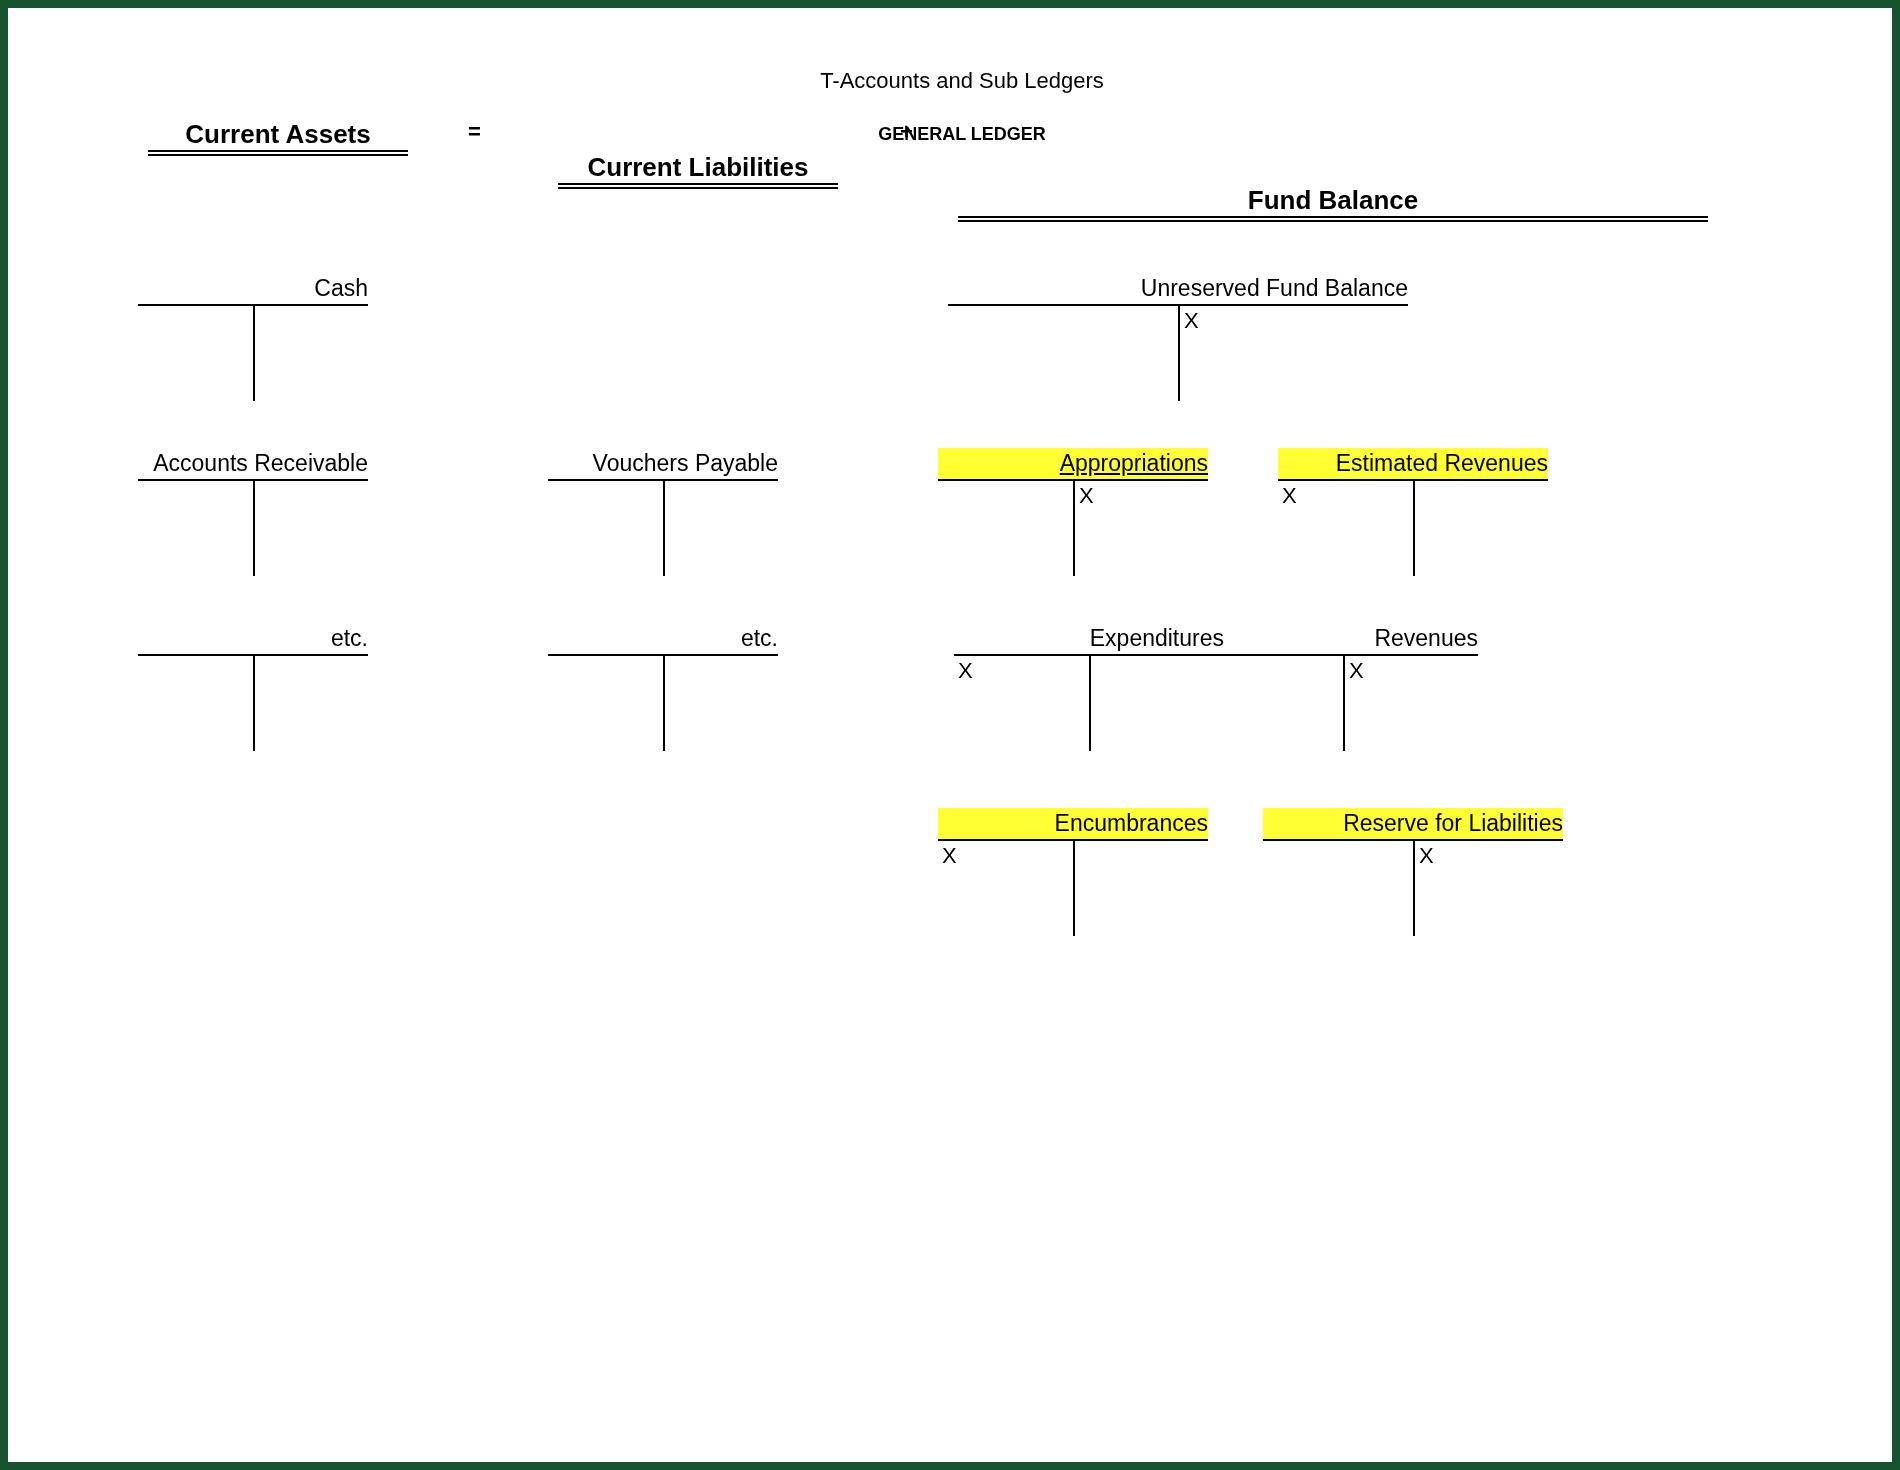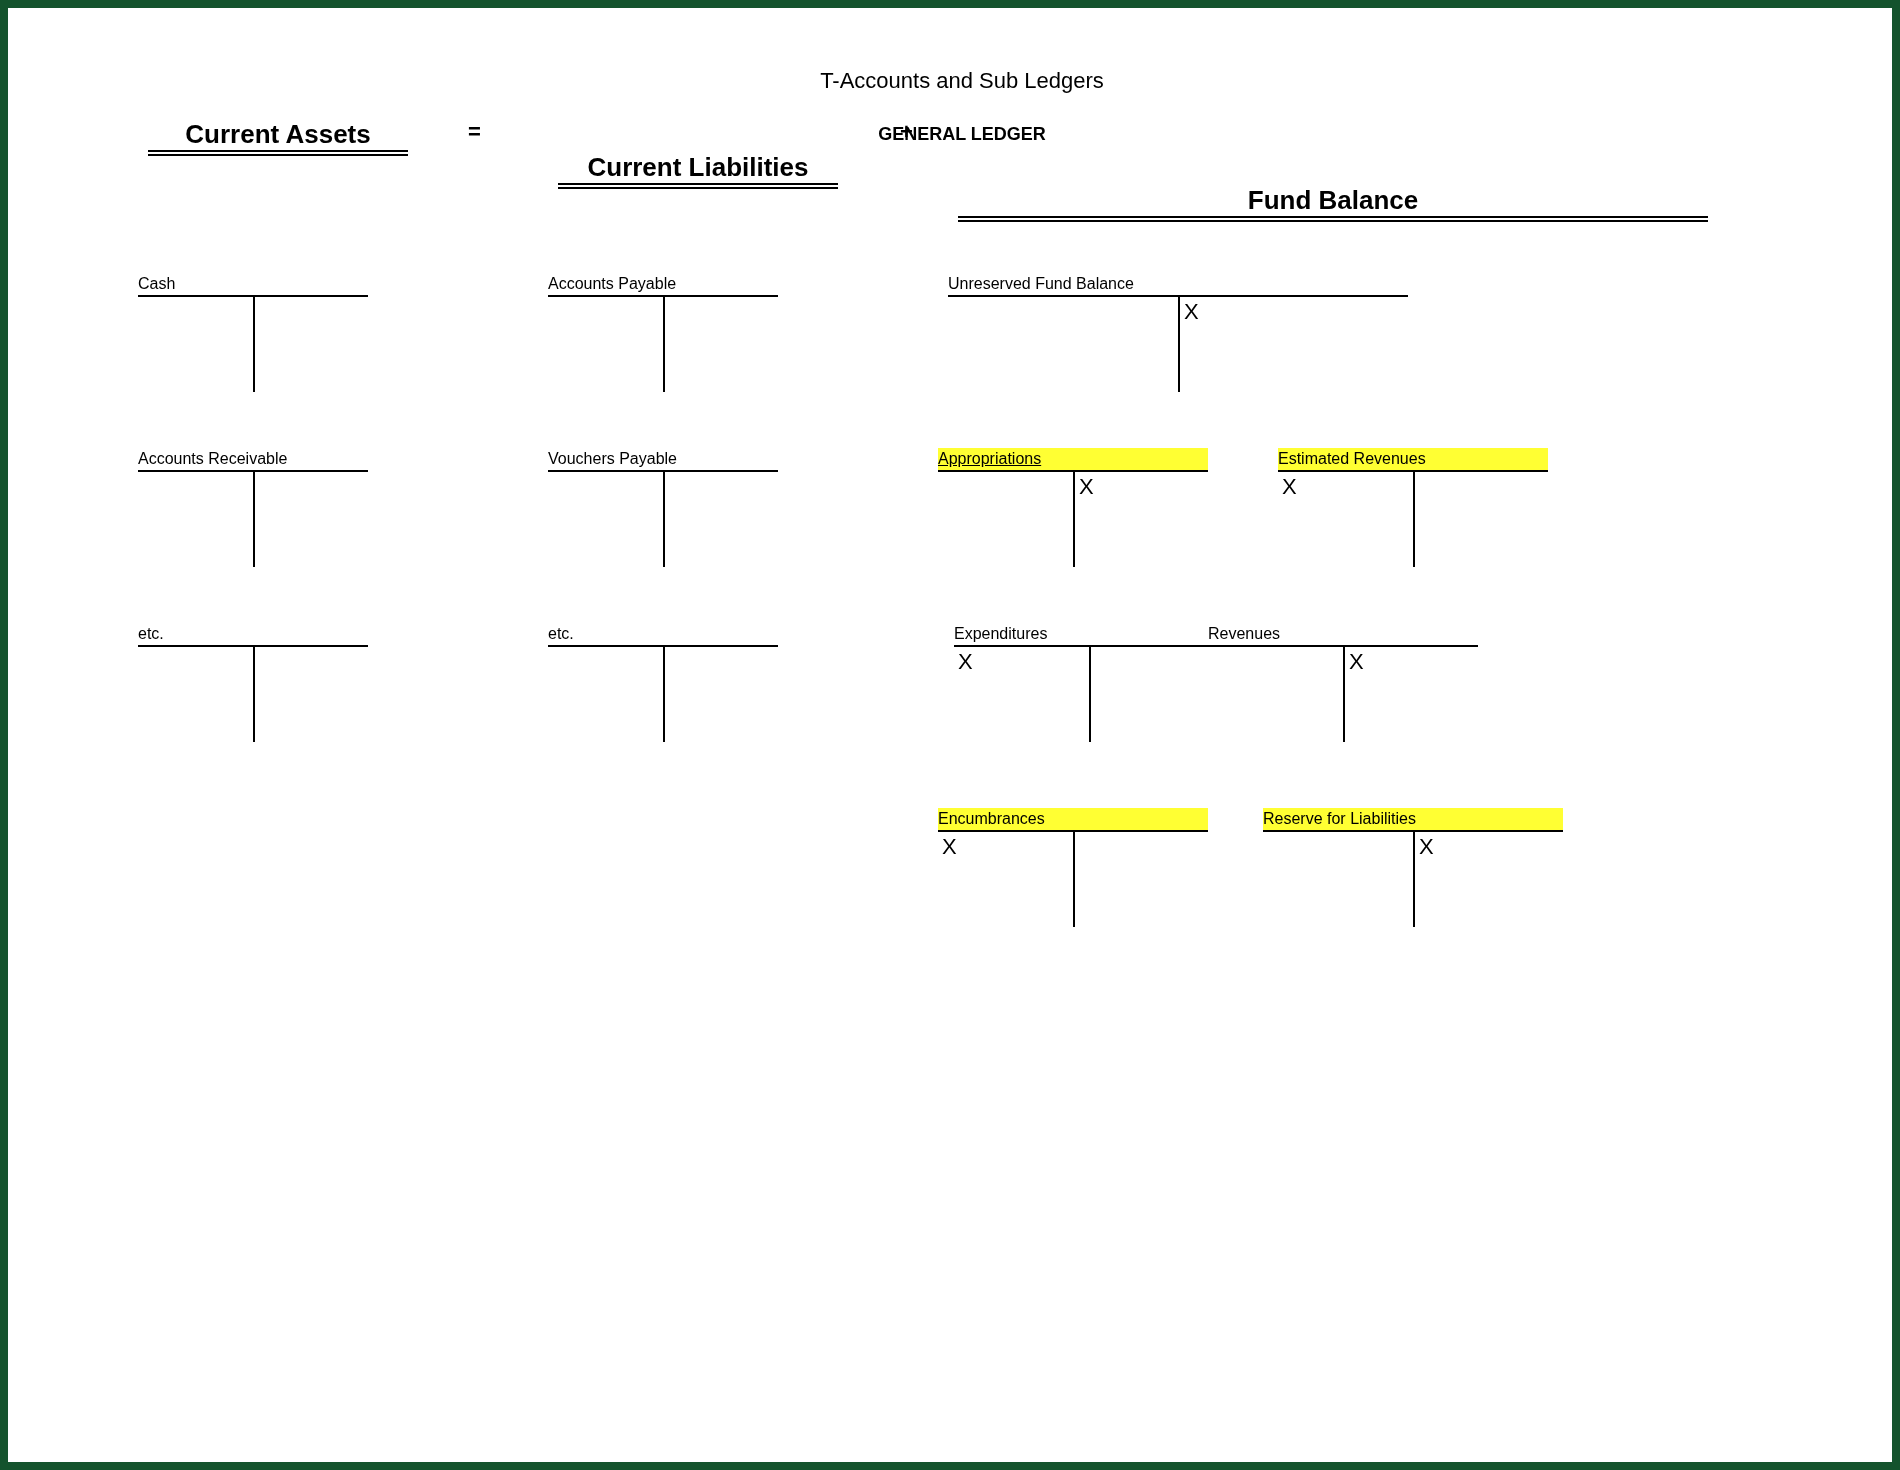--- a/index.html
+++ b/index.html
@@ -59,22 +59,22 @@
   }
 
   
   .t-acct {
     position: absolute;
     width: 230px;
   }
   .t-acct.wide { width: 460px; }
   .t-acct.med  { width: 270px; }
   .t-acct .t-title {
-    text-align: left;
-    font-size: 16px;
+    text-align: right;
+    font-size: 23px;
     padding: 2px 0;
     border-bottom: 2px solid #000;
     white-space: nowrap;
   }
   .t-acct .t-title.hl {
     background: #ffff33;
   }
   .t-acct .t-body {
     position: relative;
     height: 95px;
@@ -113,27 +113,20 @@
   </div>
 
   <div class="t-acct" style="left:130px; top:265px;">
     <div class="t-title">Cash</div>
     <div class="t-body">
       <span class="debit"></span>
       <span class="credit"></span>
     </div>
   </div>
 
-  <div class="t-acct" style="left:540px; top:265px;">
-    <div class="t-title">Accounts Payable</div>
-    <div class="t-body">
-      <span class="debit"></span>
-      <span class="credit"></span>
-    </div>
-  </div>
 
   <div class="t-acct wide" style="left:940px; top:265px;">
     <div class="t-title">Unreserved Fund Balance</div>
     <div class="t-body">
       <span class="debit"></span>
       <span class="credit">X</span>
     </div>
   </div>
 
   <div class="t-acct" style="left:540px; top:440px;">

